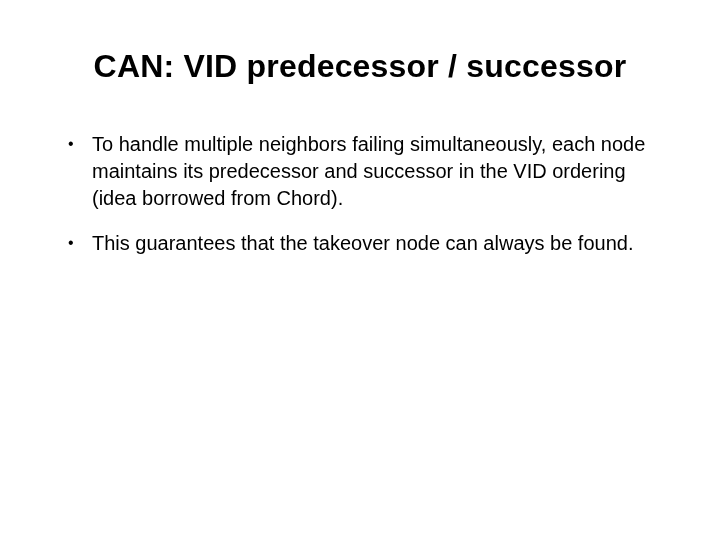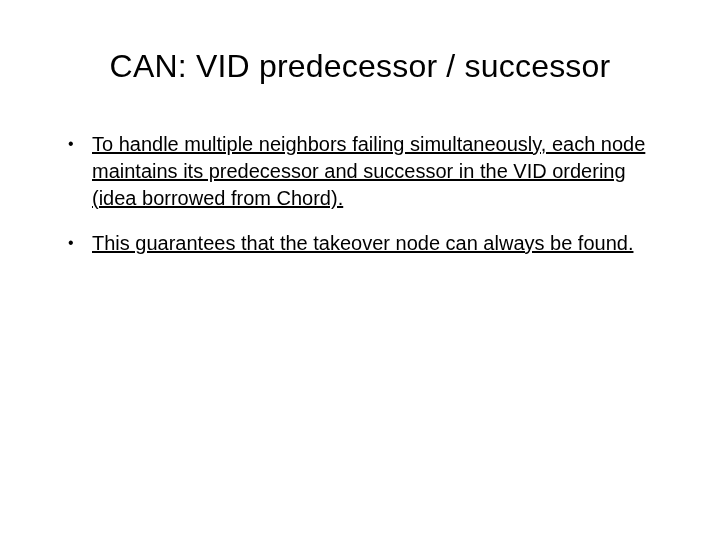--- a/index.html
+++ b/index.html
@@ -16,21 +16,21 @@
       position: relative;
       overflow: hidden;
     }
     .slide {
       width: 100%;
       height: 100%;
       padding: 48px 60px 40px 60px;
     }
     .slide-title {
       font-size: 32px;
-      font-weight: 400;
+      font-weight: 700;
       text-align: center;
       margin-bottom: 46px;
       letter-spacing: 0.2px;
     }
     .bullet-list {
       list-style: none;
       padding-left: 8px;
     }
     .bullet-item {
       display: flex;
@@ -40,21 +40,20 @@
       line-height: 1.35;
     }
     .bullet-marker {
       flex-shrink: 0;
       width: 24px;
       font-size: 16px;
       padding-top: 2px;
     }
     .bullet-text {
       flex: 1;
-      text-decoration: underline;
     }
   </style>
 </head>
 <body>
 
 <div class="slide">
   <h1 class="slide-title">CAN: VID predecessor / successor</h1>
   <ul class="bullet-list">
     <li class="bullet-item">
       <span class="bullet-marker">•</span>

